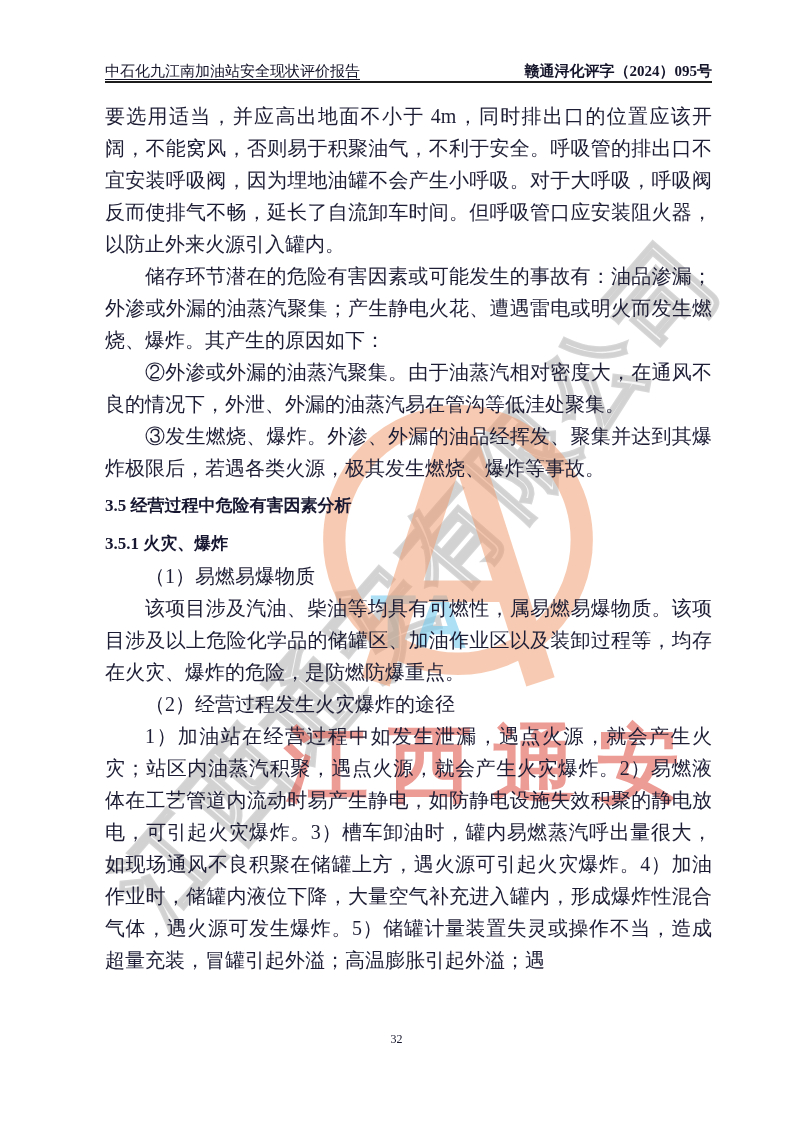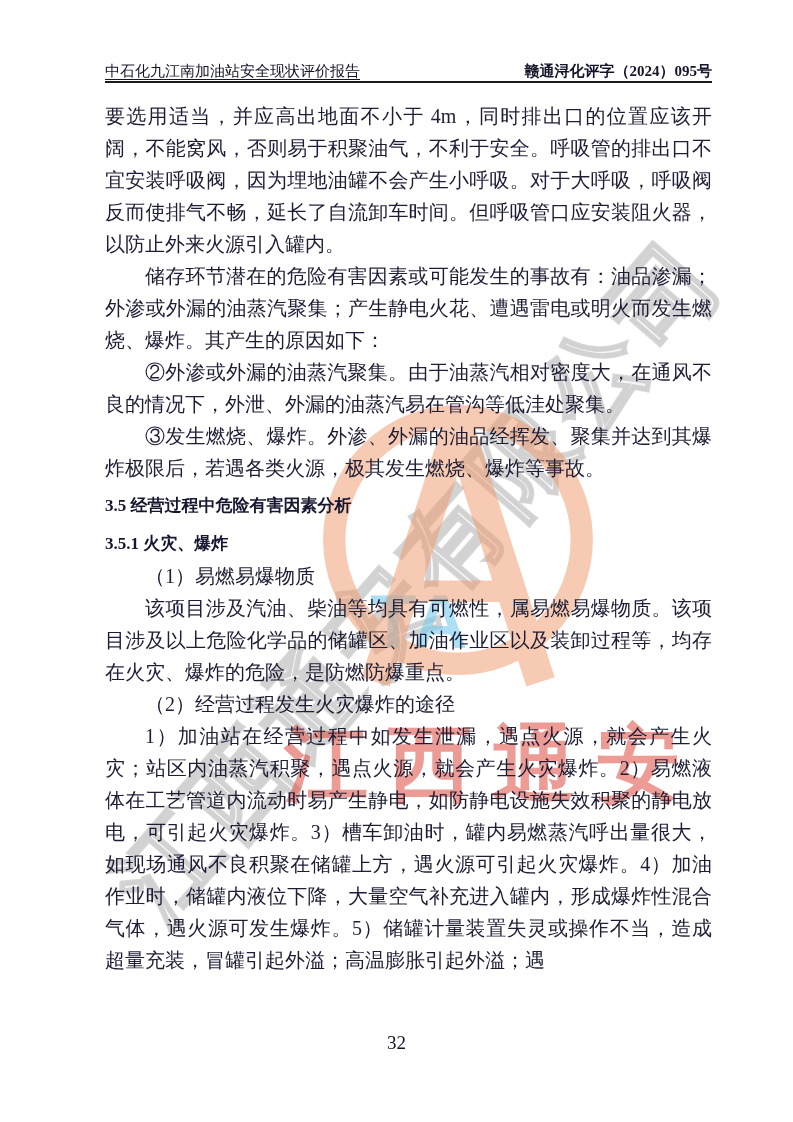--- a/index.html
+++ b/index.html
@@ -105,21 +105,21 @@
     text-align:left;
     color:#161630;
   }
 
   
   .footer{
     position:absolute;
     left:0;top:1032px;
     width:793px;
     text-align:center;
-    font-size:19px;
+    font-size:12px;
     color:#14142a;
     z-index:1;
   }
 </style>
 </head>
 <body>
 
 <div class="page">
 
   <div class="watermark">

